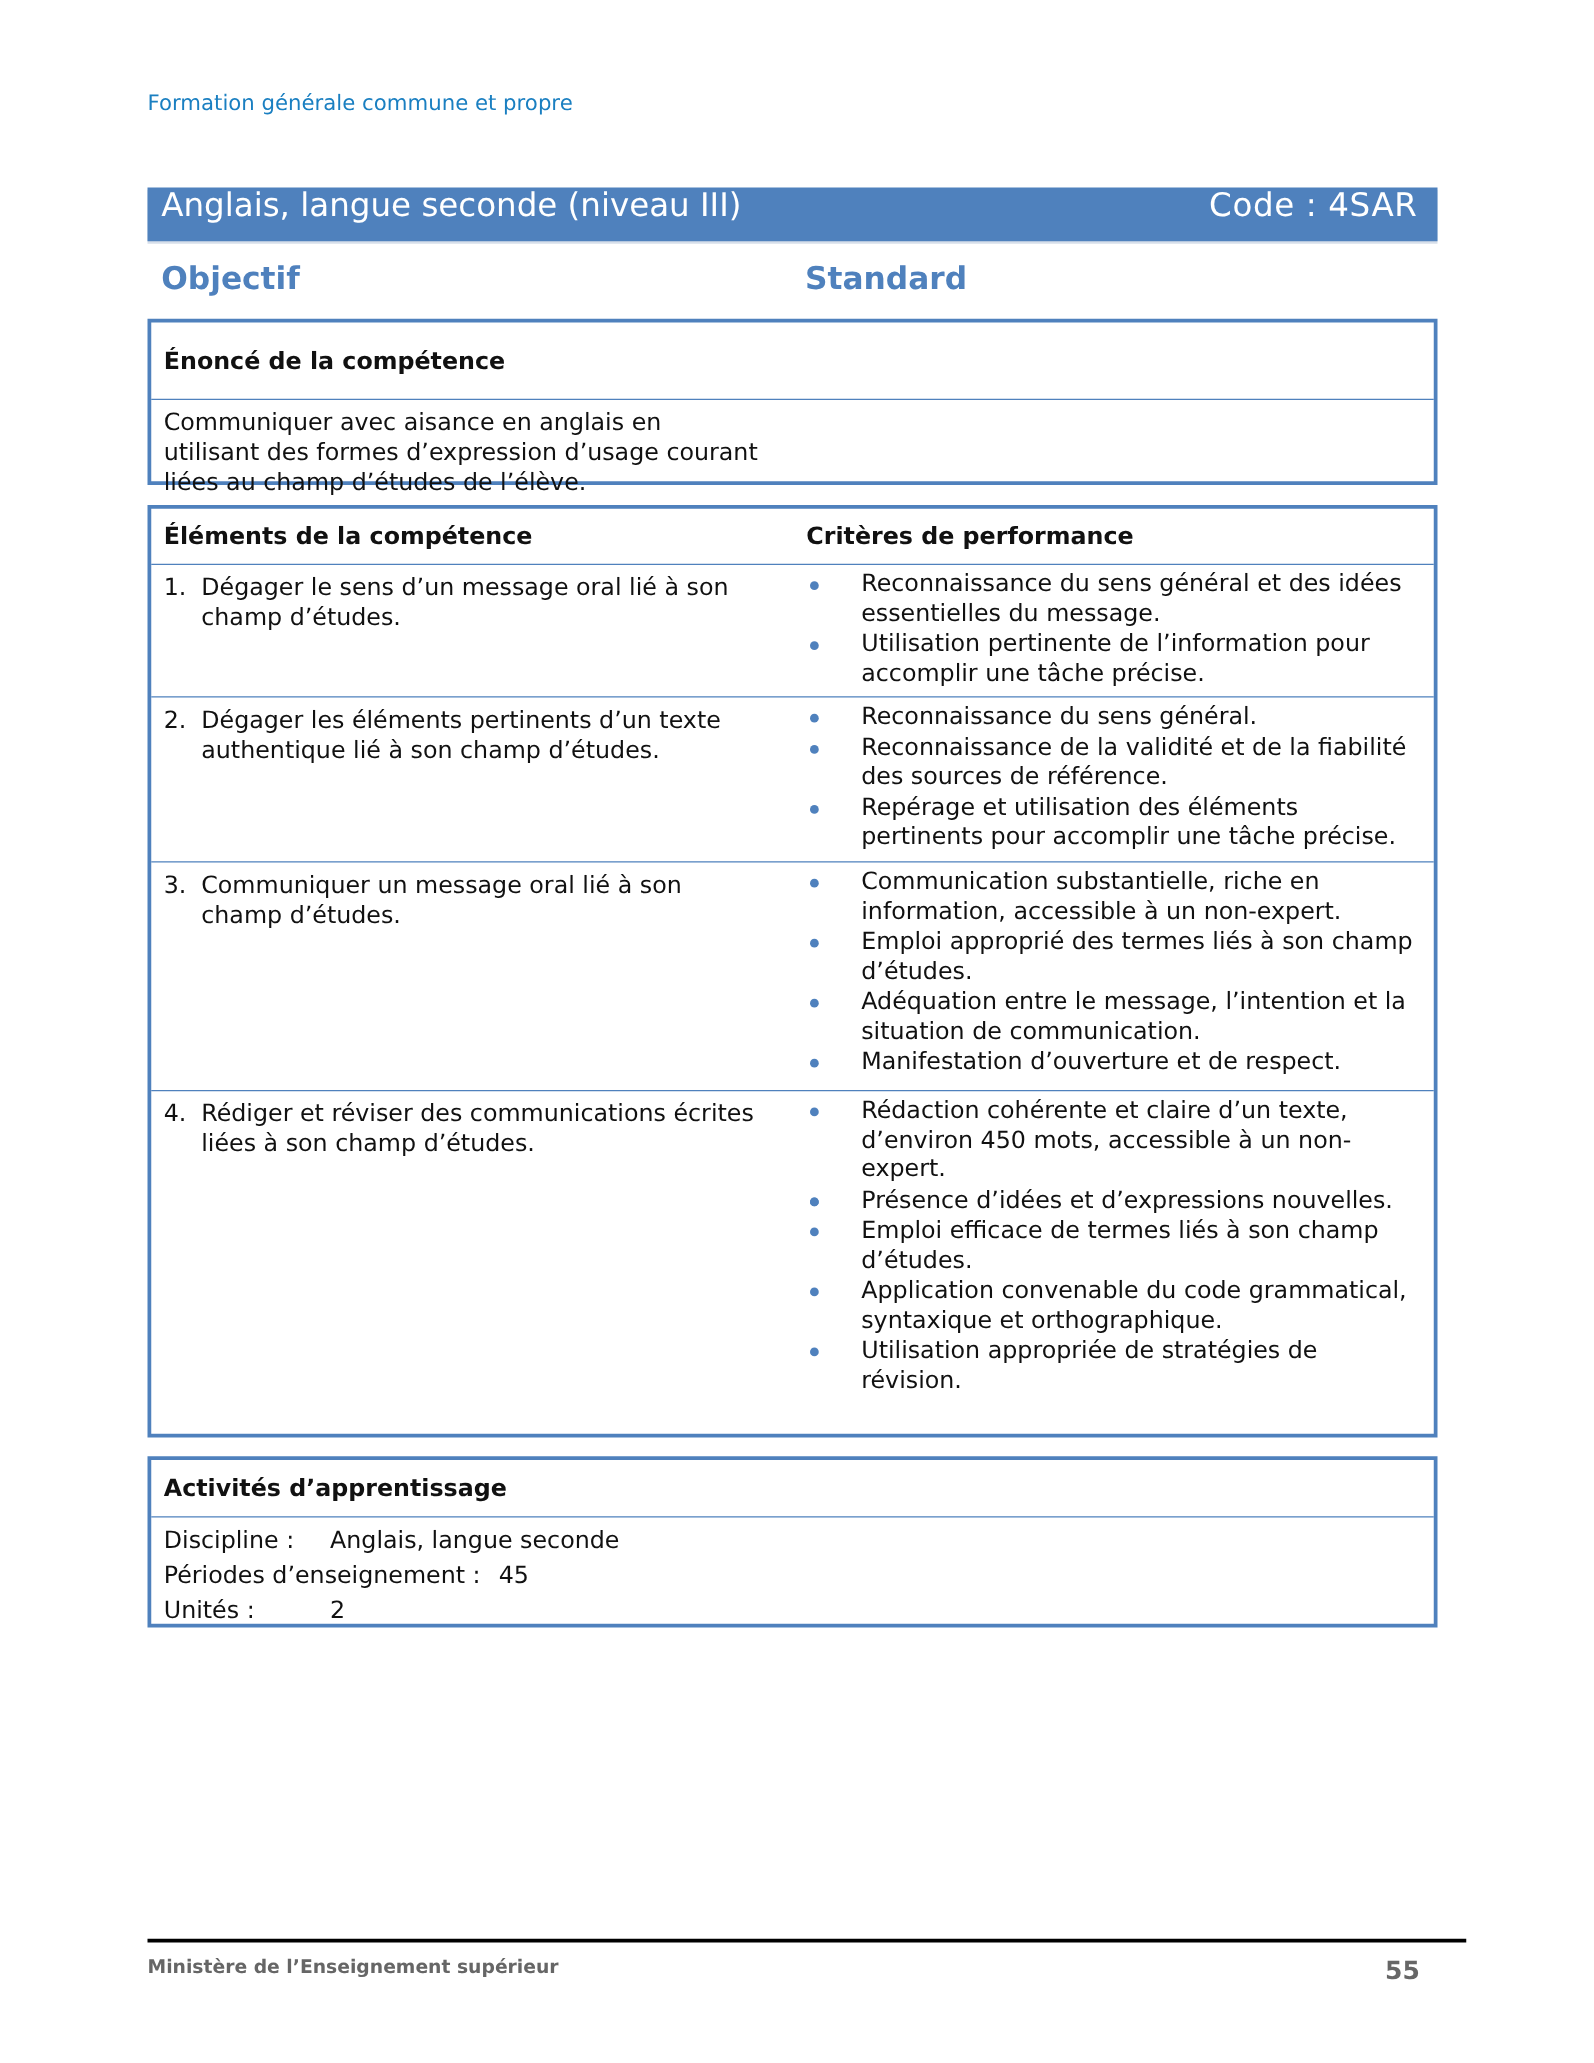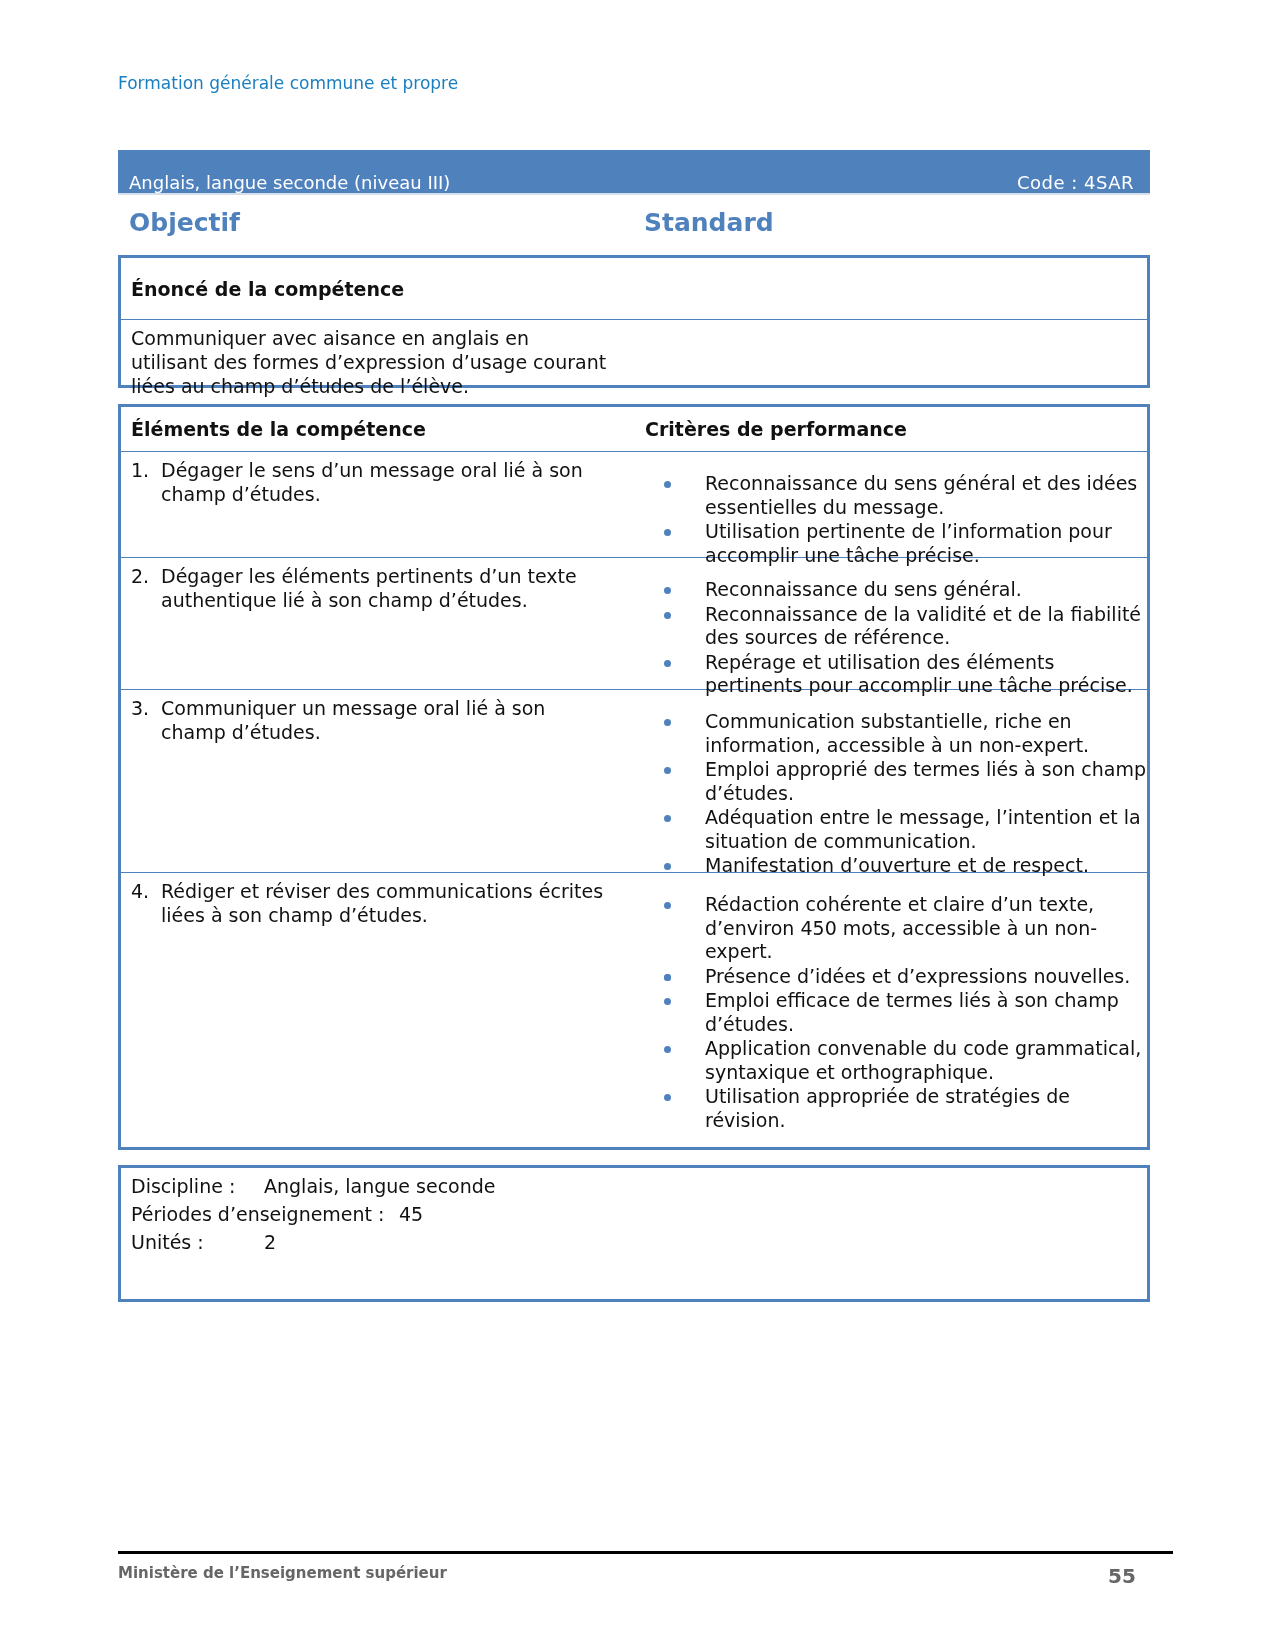--- a/index.html
+++ b/index.html
@@ -1,21 +1,21 @@
 <!DOCTYPE html>
 <html><head>
 <meta charset="utf-8">
 <style>
   html, body { margin: 0; padding: 0; background: #ffffff; }
   body { width: 1275px; height: 1650px; position: relative; overflow: hidden;
          font-family: "DejaVu Sans", sans-serif; color: #111111; }
   .running-head { position: absolute; left: 118px; top: 73px; font-size: 17px; color: #1a7fc1; }
   .title-bar { position: absolute; left: 118px; top: 150px; width: 1032px; height: 43px;
                background: #4f81bd; color: #ffffff; display: flex; justify-content: space-between;
-               align-items: flex-end; box-sizing: border-box; padding: 0 16px 0 11px; font-size: 18px;
+               align-items: flex-start; box-sizing: border-box; padding: 0 16px 0 11px; font-size: 26px;
                box-shadow: 0 2px 0 #d7dfea; }
   .title-bar .code { letter-spacing: 0.5px; }
   .section-heads { position: absolute; left: 118px; top: 208px; width: 1032px; height: 36px; }
   .section-heads span { position: absolute; top: 0; font-size: 25px; font-weight: bold; color: #4f81bd; }
   .section-heads .objectif { left: 11px; }
   .section-heads .standard { left: 526px; }
   .box { position: absolute; left: 118px; width: 1032px; box-sizing: border-box;
          border: 3px solid #4f81bd; background: #fff; }
   .box .head { font-weight: bold; font-size: 19px; padding: 0 10px; box-sizing: border-box;
                border-bottom: 1.5px solid #4f81bd; display: flex; align-items: center; }
@@ -23,21 +23,21 @@
   .enonce .head { height: 62px; }
   .enonce .body { padding: 6px 10px; font-size: 19px; line-height: 24px; width: 480px; }
   .comp { top: 404px; height: 746px; }
   .comp .head { height: 45px; position: relative; }
   .comp .head .c2 { position: absolute; left: 524px; }
   .row { position: relative; border-bottom: 1.5px solid #4f81bd; box-sizing: border-box; }
   .row:last-child { border-bottom: none; }
   .row .elem { position: absolute; left: 10px; top: 6px; width: 480px; font-size: 19px; line-height: 24px;
                display: flex; }
   .row .elem .num { width: 30px; flex: none; }
-  .row .crit { position: absolute; left: 524px; top: 4px; width: 495px; margin: 16px; padding: 0; list-style: none; }
+  .row .crit { position: absolute; left: 524px; top: 4px; width: 495px; margin: 0; padding: 0; list-style: none; }
   .row .crit li { position: relative; padding-left: 44px; font-size: 19px; line-height: 23.5px;
                   margin-bottom: 1px; }
   .row .crit li .dot { position: absolute; left: 3px; top: 9px; width: 7px; height: 7px; border-radius: 50%;
                        background: #4f81bd; }
   .act { top: 1165px; height: 137px; }
   .act .head { height: 46px; }
   .act .body { padding: 4px 10px; font-size: 19px; line-height: 28px; }
   .act .line { display: flex; }
   .act .lbl-disc { width: 133px; }
   .act .lbl-per { width: 268px; }
@@ -118,20 +118,21 @@
       <li><span class="dot"></span></li>
       <li><span class="dot"></span><span>Présence d’idées et d’expressions nouvelles.</span></li>
       <li><span class="dot"></span><span>Emploi efficace de termes liés à son champ d’études.</span></li>
       <li><span class="dot"></span><span>Application convenable du code grammatical, syntaxique et orthographique.</span></li>
       <li><span class="dot"></span><span>Utilisation appropriée de stratégies de révision.</span></li>
     </ul>
   </div>
 </div>
 
 <div class="box act">
+  <div class="head">Activités d’apprentissage</div>
   <div class="body">
     <div class="line">
       <span class="lbl-disc">Discipline :</span>
       <span>Anglais, langue seconde</span>
     </div>
     <div class="line">
       <span class="lbl-per">Périodes d’enseignement :</span>
       <span>45</span>
     </div>
     <div class="line">

